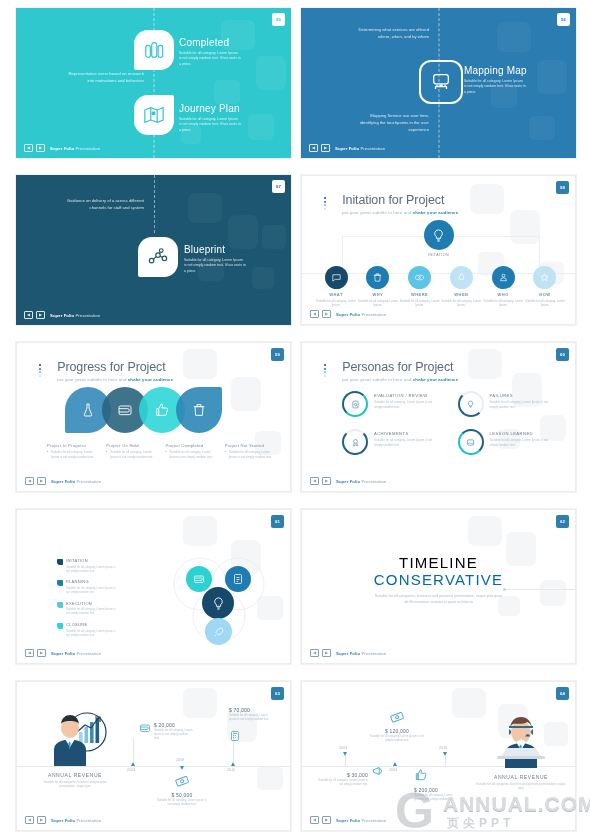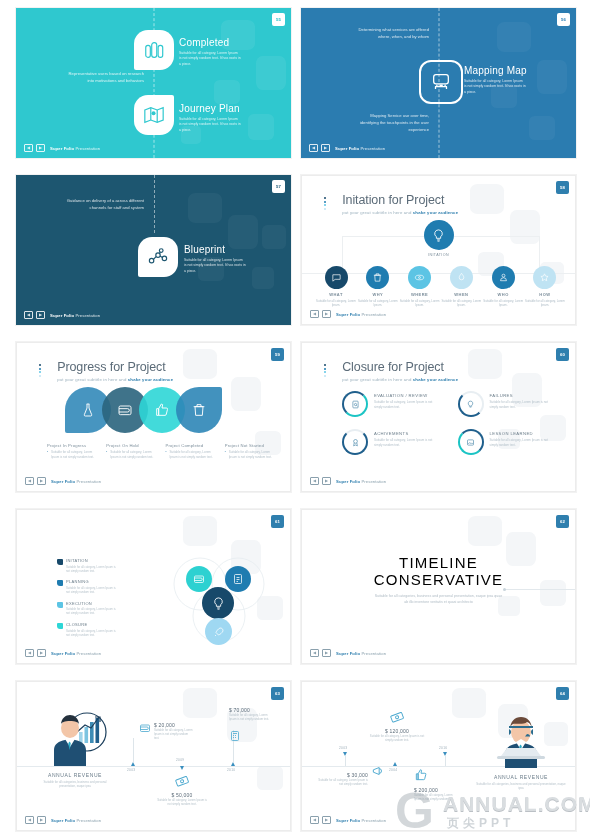--- a/index.html
+++ b/index.html
@@ -84,21 +84,21 @@
   
   .st-list{position:absolute;left:40px;top:48px;width:62px;}
   .st-it{display:flex;gap:3px;margin-bottom:6.5px;}
   .st-sq{width:6px;height:6px;border-radius:1px 1px 1px 3px;flex:none;margin-top:1px;}
   .st-it h5{margin:0;font-size:4px;color:#6b7d8a;font-weight:normal;letter-spacing:.3px;}
   .st-it p{margin:1.5px 0 0 0;font-size:2.8px;color:#b8c4cc;line-height:1.5;}
   .st-vis{position:absolute;right:22px;top:44px;width:100px;height:95px;}
   
   .tl-wrap{position:absolute;left:0;right:0;top:44px;text-align:center;}
   .tl-1{font-size:15px;color:#000000;font-weight:300;letter-spacing:1.2px;line-height:1.15;}
-  .tl-2{font-size:15px;color:#000000;font-weight:300;letter-spacing:1.2px;line-height:1.15;}
+  .tl-2{font-size:15px;color:#0369a1;font-weight:300;letter-spacing:1.2px;line-height:1.15;}
   .tl-sub{font-size:3.6px;color:#b0bcc5;line-height:1.7;margin:4px auto 0;width:128px;}
   .tl-rule{position:absolute;right:0;top:79px;width:70px;border-top:.7px solid #e2e8ec;}
   .tl-rule:before{content:"";position:absolute;left:-2px;top:-1.6px;width:3px;height:3px;border-radius:50%;background:#c9d4db;}
   
   .rev-axis{position:absolute;left:0;right:0;top:84px;border-top:.7px solid #e4eaee;}
   .tick{position:absolute;width:4px;height:4px;background:#3a8fbf;}
   .tick.up{clip-path:polygon(50% 0,100% 100%,0 100%);}
   .tick.dn{clip-path:polygon(0 0,100% 0,50% 100%);}
   .yr{position:absolute;font-size:3.2px;color:#9eaeb9;letter-spacing:.3px;}
   .amt{font-size:5px;color:#5b6b78;letter-spacing:.2px;}
@@ -420,21 +420,21 @@
       <div class="badge onwhite">60</div>
 
       <div class="hdr">
         <div class="hdrdots">
           <i style="background:#17496a"></i>
             <i style="background:#1f7cb0"></i>
             <i style="background:#5cc4e4"></i>
             <i style="background:#bfe3f3"></i>
         </div>
         <div>
-          <div class="h-title">Closure for Project</div>
+          <div class="h-title">Personas for Project</div>
           <div class="h-sub"><span>put your great subtitle in here and </span><b>shake your audience</b></div>
         </div>
       </div>
 
       <div class="cl-grid">
         <div class="cl-item">
           <div class="ring" style="border:2px solid #1f5f8c;border-right-color:#1bc4c4;border-bottom-color:#1bc4c4">
             <svg width="9" height="9" viewBox="0 0 24 24" fill="none" stroke="#3b7da3" stroke-width="1.6">
                 <rect x="5" y="3" width="14" height="18" rx="2"></rect>
                 <circle cx="12" cy="12" r="3"></circle>

